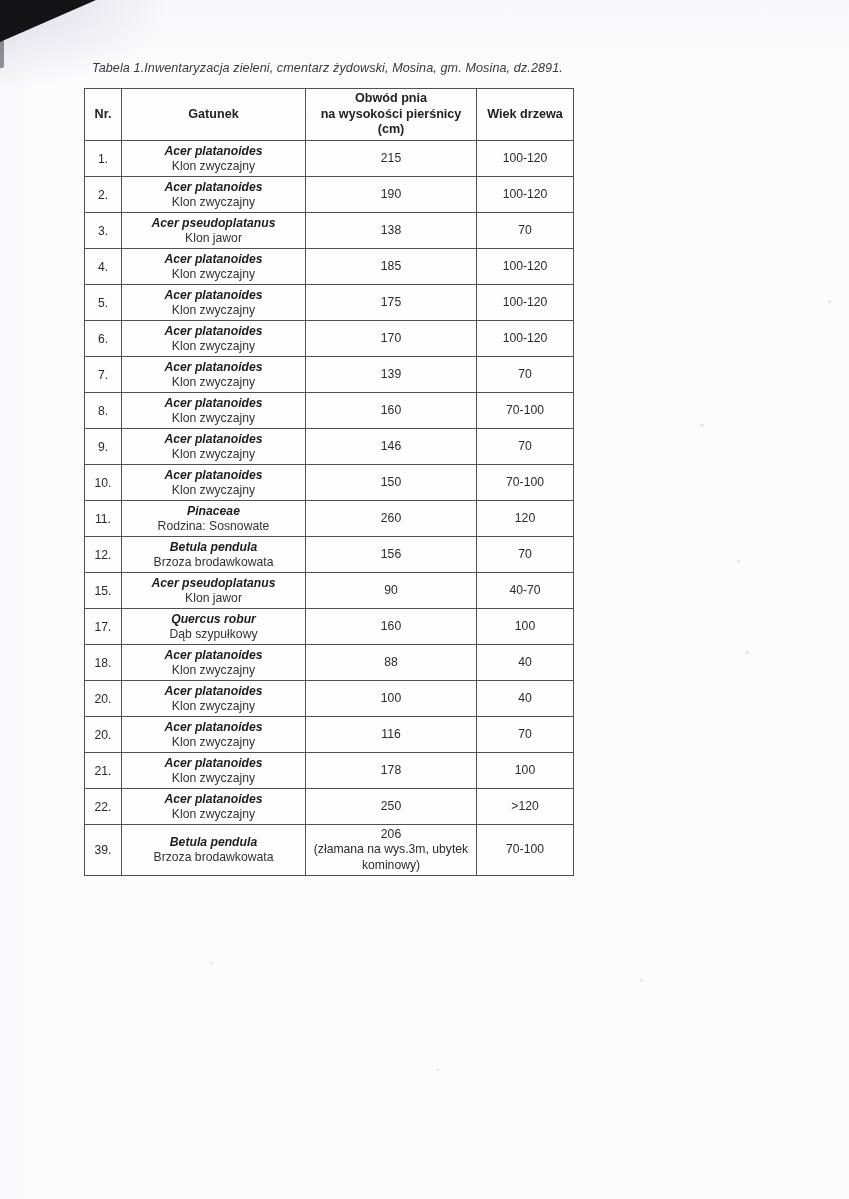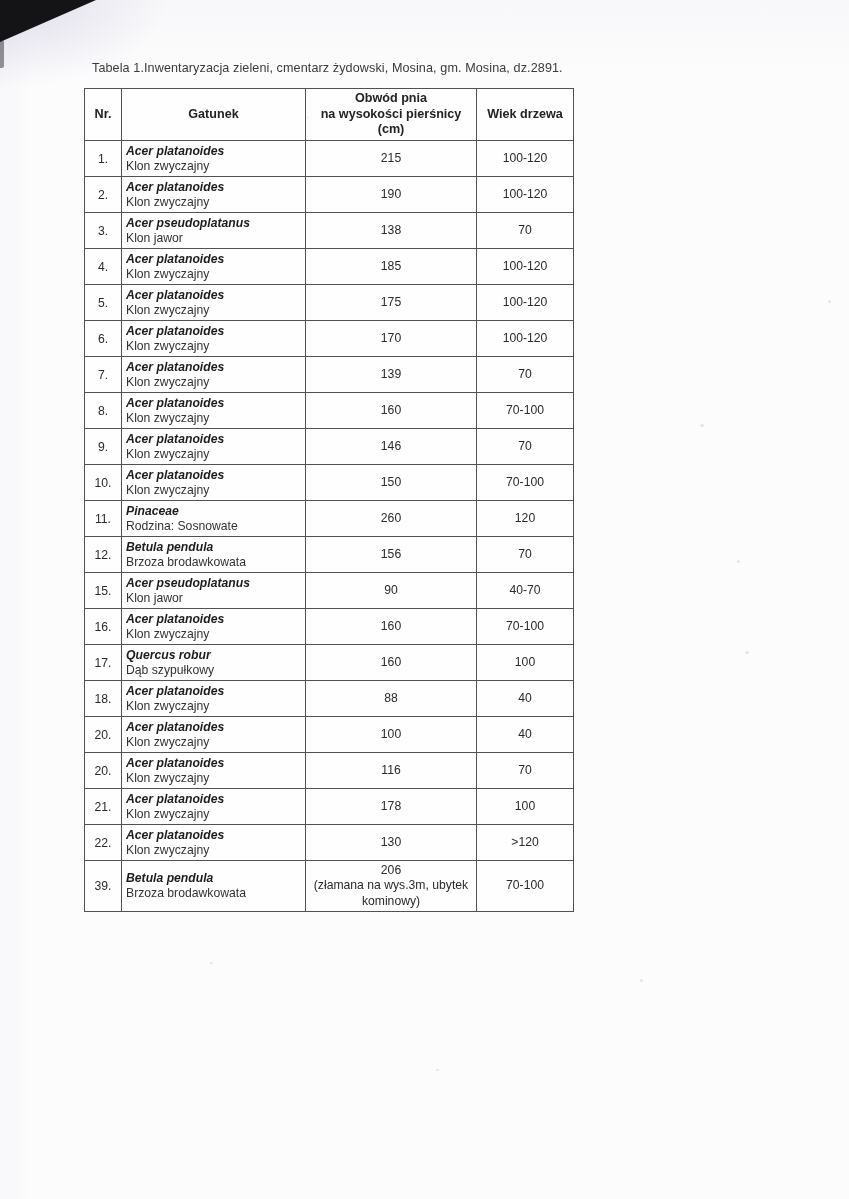--- a/index.html
+++ b/index.html
@@ -28,41 +28,41 @@
   }
   .corner-shadow{
     position:absolute;top:0;left:0;width:170px;height:90px;
     background:radial-gradient(ellipse at 0 0,rgba(125,115,175,0.22),rgba(125,115,175,0) 70%);
     pointer-events:none;
   }
   .speckle{position:absolute;border-radius:50%;background:rgba(60,60,70,0.12);}
 
   .doc-title{
     position:absolute;left:92px;top:61px;
-    font-size:12.6px;letter-spacing:.1px;
+    font-style:italic;font-size:12.6px;letter-spacing:.1px;
     color:#3a3a3d;white-space:nowrap;
   }
 
   table.inv{
     position:absolute;left:84px;top:88px;width:489px;
     border-collapse:collapse;table-layout:fixed;
     font-size:12.2px;color:#2a2a2c;
   }
   table.inv th,table.inv td{
     border:1.5px solid #504f54;
     vertical-align:middle;padding:2px 4px;
     background:rgba(255,255,255,0.6);
   }
   table.inv th{
     font-weight:bold;font-size:12.6px;color:#222224;
     height:34px;text-align:center;line-height:1.25;margin-top:39px;
   }
   table.inv td{height:31px;}
   td.c-nr{text-align:center;}
-  td.c-species{text-align:left;padding-left:8px;line-height:1.22;}
+  td.c-species{text-align:center;padding-left:8px;line-height:1.22;}
   .latin{font-weight:bold;font-style:italic;color:#1d1d1f;}
   .common{color:#323234;}
   td.c-obwod,td.c-wiek{text-align:center;line-height:1.25;}
   .obwod-note:empty{display:none;}
   .obwod-note{color:#2a2a2c;}
 </style>
 </head>
 <body>
 
 <div class="page-tint"></div>
@@ -237,31 +237,20 @@
         <td class="c-species">
           <div class="latin">Acer pseudoplatanus</div>
           <div class="common">Klon jawor</div>
         </td>
         <td class="c-obwod">
           <div>90</div>
         </td>
         <td class="c-wiek">40-70</td>
       </tr>
       <tr>
-        <td class="c-nr">16.</td>
-        <td class="c-species">
-          <div class="latin">Acer platanoides</div>
-          <div class="common">Klon zwyczajny</div>
-        </td>
-        <td class="c-obwod">
-          <div>160</div>
-        </td>
-        <td class="c-wiek">70-100</td>
-      </tr>
-      <tr>
         <td class="c-nr">17.</td>
         <td class="c-species">
           <div class="latin">Quercus robur</div>
           <div class="common">Dąb szypułkowy</div>
         </td>
         <td class="c-obwod">
           <div>160</div>
         </td>
         <td class="c-wiek">100</td>
       </tr>
@@ -309,21 +298,21 @@
         </td>
         <td class="c-wiek">100</td>
       </tr>
       <tr>
         <td class="c-nr">22.</td>
         <td class="c-species">
           <div class="latin">Acer platanoides</div>
           <div class="common">Klon zwyczajny</div>
         </td>
         <td class="c-obwod">
-          <div>130</div>
+          <div>250</div>
         </td>
         <td class="c-wiek">&gt;120</td>
       </tr>
       <tr>
         <td class="c-nr">39.</td>
         <td class="c-species">
           <div class="latin">Betula pendula</div>
           <div class="common">Brzoza brodawkowata</div>
         </td>
         <td class="c-obwod">

